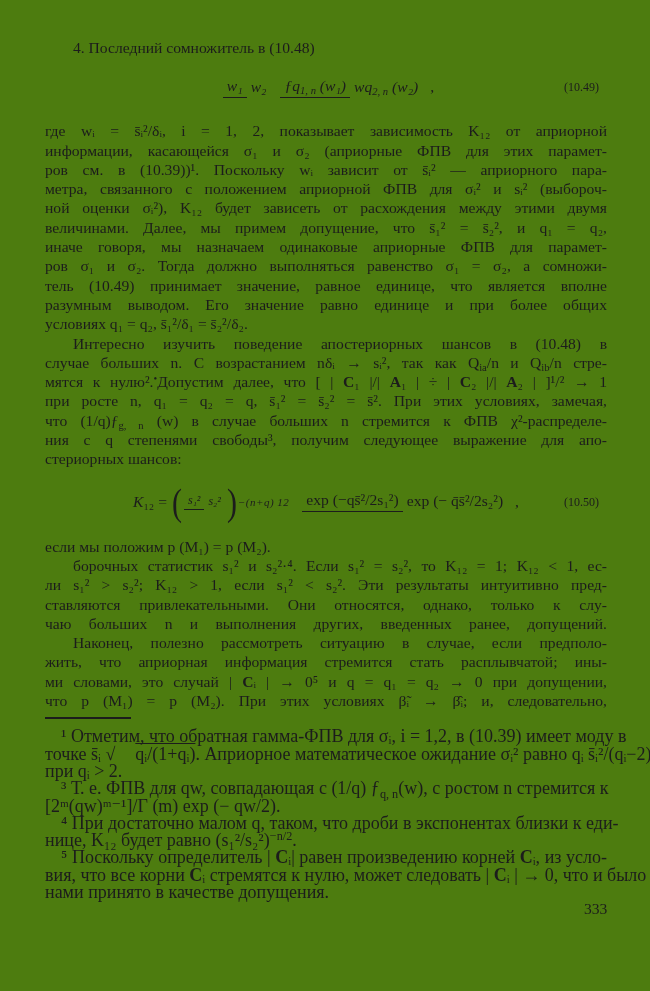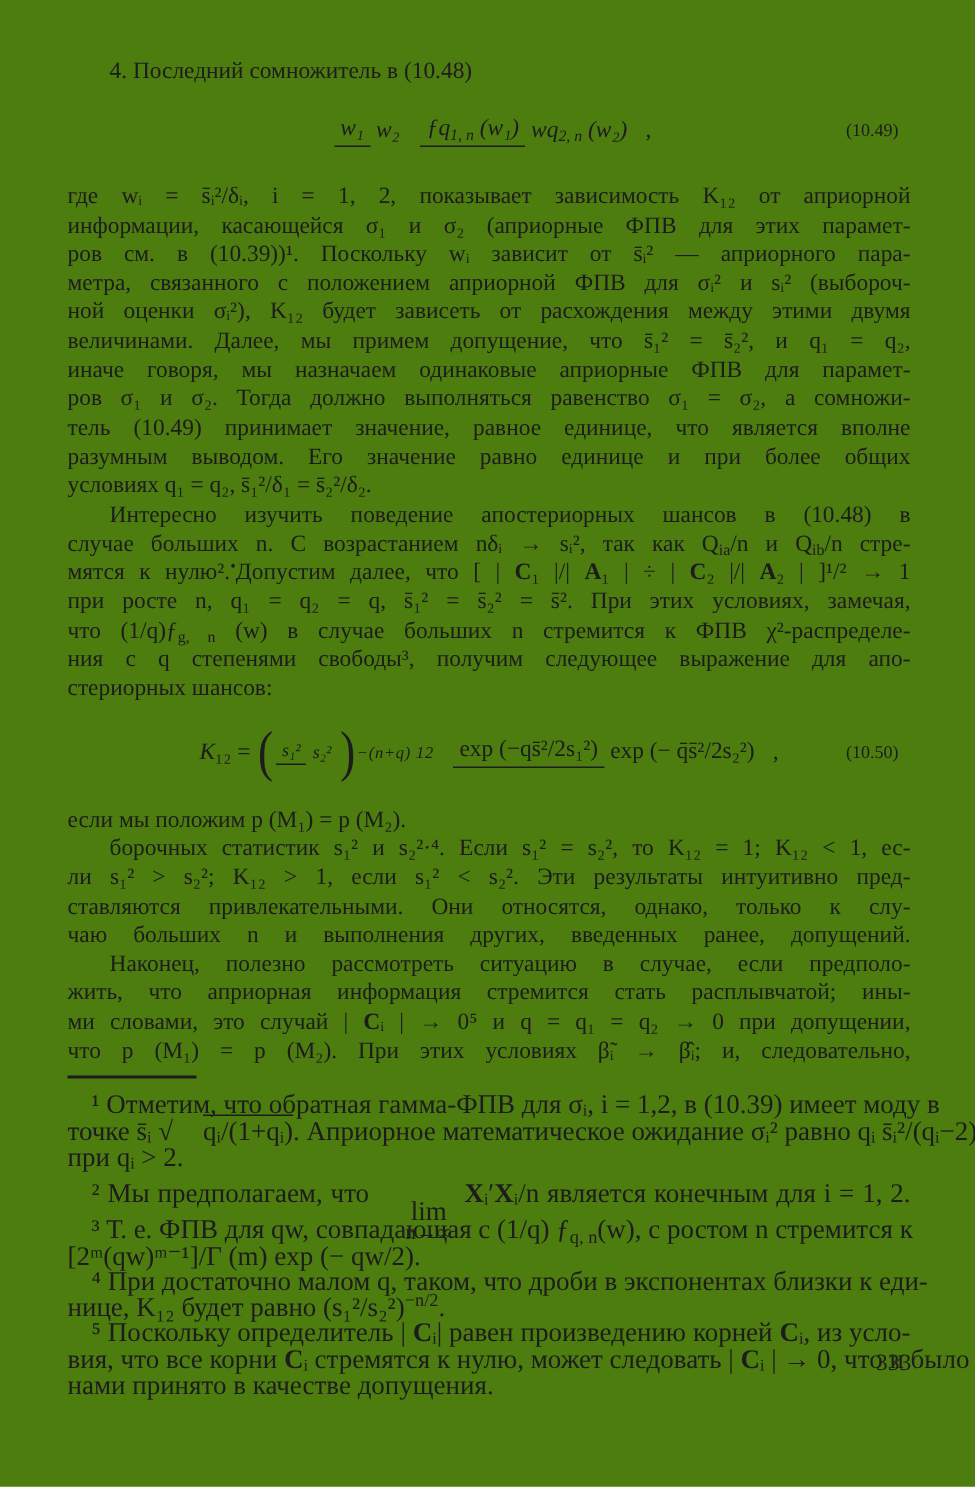--- a/index.html
+++ b/index.html
@@ -138,26 +138,20 @@
         <div class="ln">что p (M₁) = p (M₂). При этих условиях β̃ᵢ → β̂ᵢ; и, следовательно,</div>
       </div>
 
     <div class="fnrule"></div>
 
     <div class="fn endshort">
         <div class="ln">¹ Отметим, что обратная гамма-ФПВ для σᵢ, i = 1,2, в (10.39) имеет моду в</div>
         <div class="ln">точке s̄ᵢ √<span class="ol">qᵢ/(1+qᵢ)</span>. Априорное математическое ожидание σᵢ² равно qᵢ s̄ᵢ²/(qᵢ−2)</div>
         <div class="ln">при qᵢ &gt; 2.</div>
       </div>
-    <div class="fn fn-2">
-        <div class="ln">² Мы предполагаем, что <span class="lim">
-            <span>lim</span>
-            <span class="lb">n→∞</span>
-          </span> <b>X</b>ᵢ′<b>X</b>ᵢ/n является конечным для i = 1, 2.</div>
-      </div>
     <div class="fn endshort">
         <div class="ln">³ Т. е. ФПВ для qw, совпадающая с (1/q) ƒ<sub>q, n</sub>(w), с ростом n стремится к</div>
         <div class="ln">[2ᵐ(qw)ᵐ⁻¹]/Γ (m) exp (− qw/2).</div>
       </div>
     <div class="fn endshort">
         <div class="ln">⁴ При достаточно малом q, таком, что дроби в экспонентах близки к еди-</div>
         <div class="ln">нице, K₁₂ будет равно (s₁²/s₂²)<sup>−n/2</sup>.</div>
       </div>
     <div class="fn endshort">
         <div class="ln">⁵ Поскольку определитель | <b>C</b>ᵢ| равен произведению корней <b>C</b>ᵢ, из усло-</div>

